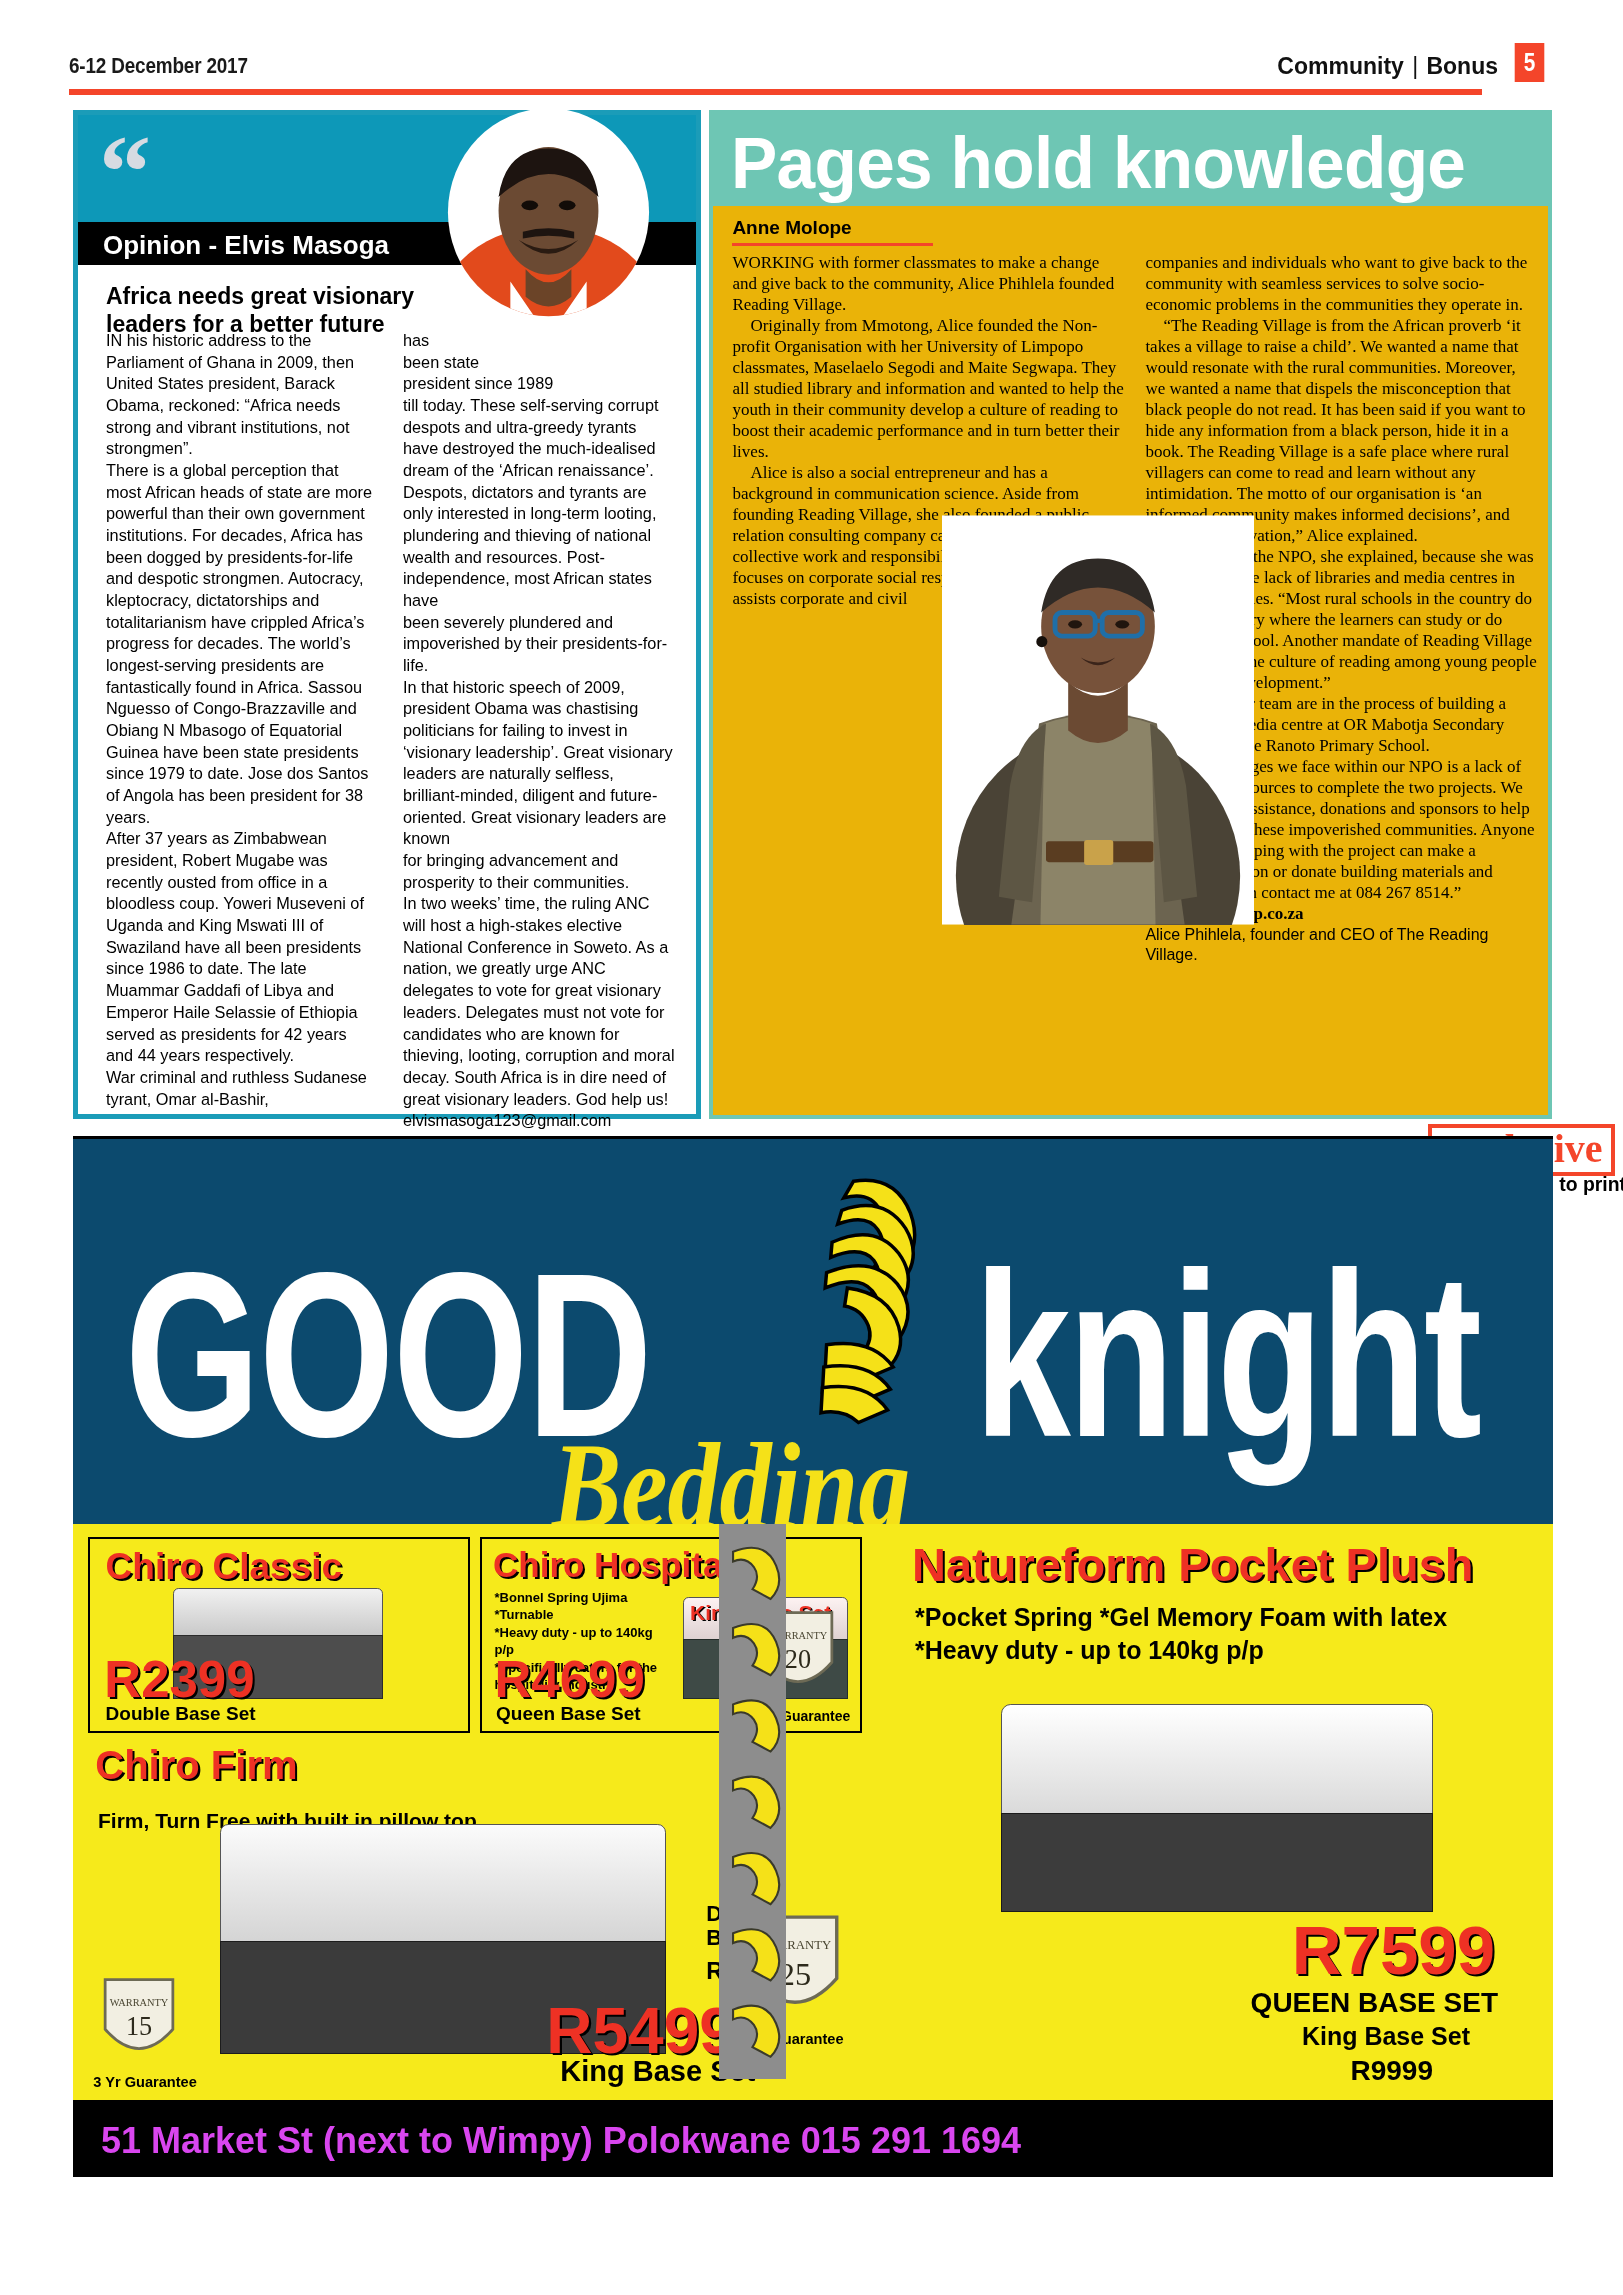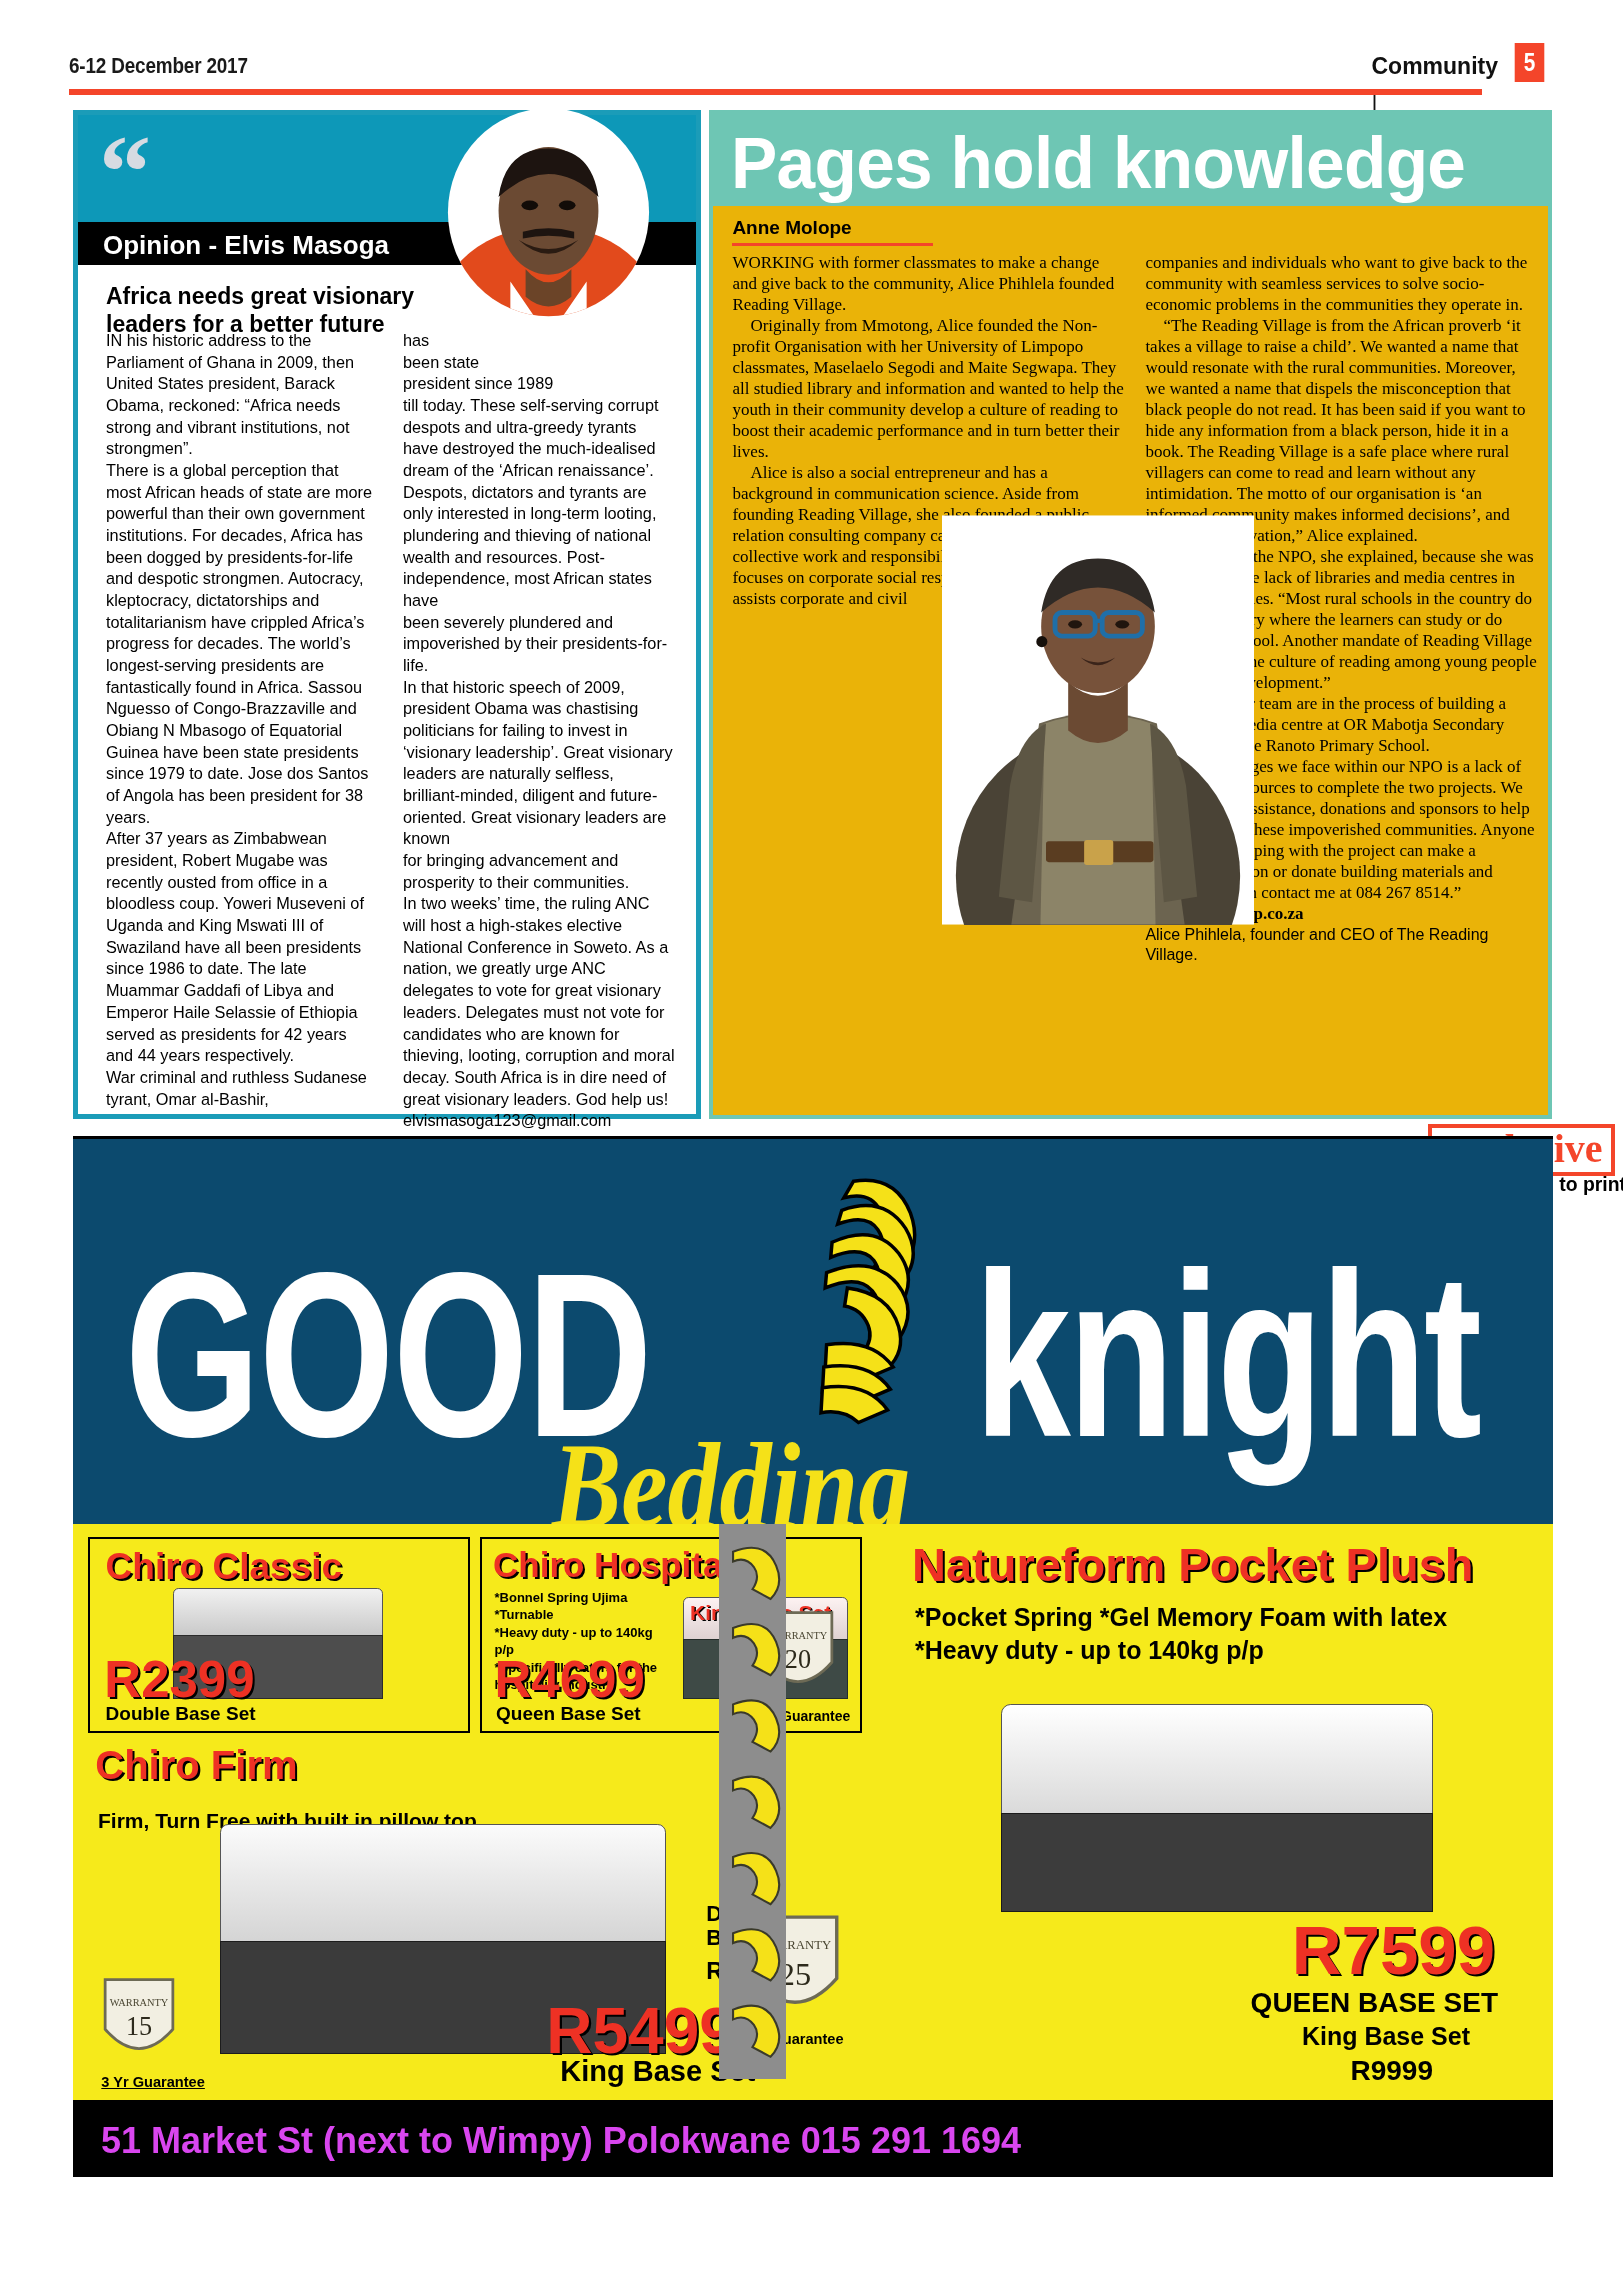--- a/index.html
+++ b/index.html
@@ -3,21 +3,21 @@
 <meta charset="utf-8">
 <style>
   html,body{margin:0;padding:0;background:#fff;}
   body{width:1624px;height:2295px;font-family:"Liberation Sans",sans-serif;position:relative;overflow:hidden;}
 
   
   .masthead{position:absolute;left:0;top:0;width:1624px;height:108px;}
   .mast-date{position:absolute;left:69px;top:54px;font-family:"Liberation Sans Narrow","Liberation Sans",sans-serif;
     font-size:21.5px;font-weight:700;color:#1a1a1a;letter-spacing:-0.2px;transform:scaleX(.88);transform-origin:left center;}
   .mast-right{position:absolute;right:126px;top:53px;display:flex;align-items:baseline;gap:8.3px;
-    font-family:"Liberation Sans Narrow","Liberation Sans",sans-serif;font-size:23px;font-weight:700;color:#111;flex-direction:column;}
+    font-family:"Liberation Sans Narrow","Liberation Sans",sans-serif;font-size:23px;font-weight:700;color:#111;}
   .mast-sep{color:#111;font-weight:400;}
   .mast-pagenum{position:absolute;right:76px;top:43px;width:37px;height:39px;background:#f4452a;color:#fff;
     display:flex;align-items:center;justify-content:center;font-family:"Liberation Sans Narrow","Liberation Sans",sans-serif;
     font-size:26px;font-weight:700;transform:scaleX(.8);}
   .mast-rule{position:absolute;left:69px;top:89px;width:1413px;height:6.2px;background:#f4452a;}
 
   
   .opinion{position:absolute;left:73px;top:110px;width:628px;height:1009px;
     border:5.6px solid #1b9cb8;background:#fff;box-sizing:border-box;}
   .op-quotebar{position:absolute;left:0;top:0;width:100%;height:107px;background:#0d98b8;}
@@ -294,21 +294,21 @@
       <div class="p-price" style="position:absolute;left:458px;top:257px;font-size:64px;">R5499</div>
       <div class="p-sub" style="position:absolute;left:472px;top:314px;font-size:29px;">King Base Set</div>
 
       <div class="warranty" style="left:12.5px;top:233px;">
         <svg class="w-shield" viewBox="0 0 110 135">
           <path d="M6 6 H104 V78 Q55 134 6 78 Z" fill="#f2efe2" stroke="#6d6a55" stroke-width="4"></path>
           <text x="55" y="44" font-size="15" text-anchor="middle" fill="#4a4632" font-family="Liberation Serif, serif">WARRANTY</text>
           <text x="55" y="86" font-size="38" text-anchor="middle" fill="#2d2a1c" font-family="Liberation Serif, serif">15</text>
         </svg>
       </div>
-      <div class="w-guar" style="left:13px;top:332px;text-decoration:underline;">3 Yr Guarantee</div>
+      <div class="w-guar" style="left:5px;top:332px;">3 Yr Guarantee</div>
     </div>
 
     <div class="panel p-nature">
       <div class="p-title" style="position:absolute;left:39px;top:4.2px;font-size:47px;">Natureform Pocket Plush</div>
       <div class="p-sub" style="position:absolute;left:42px;top:64px;font-size:25px;line-height:1.35;white-space:pre-line;">*Pocket Spring *Gel Memory Foam with latex
 *Heavy duty - up to 140kg p/p</div>
       <div class="mattress" style="left:128px;top:167px;width:430px;height:111px;border-radius:9.7px 9.7px 0 0;
            background:linear-gradient(#ffffff,#d9d9d9);"></div>
       <div class="mattress" style="left:128px;top:276px;width:430px;height:97px;background:#3c3c3c;border-color:#1b1b1b;"></div>
       <div class="p-price" style="position:absolute;right:42px;top:379px;font-size:69px;">R7599</div>

